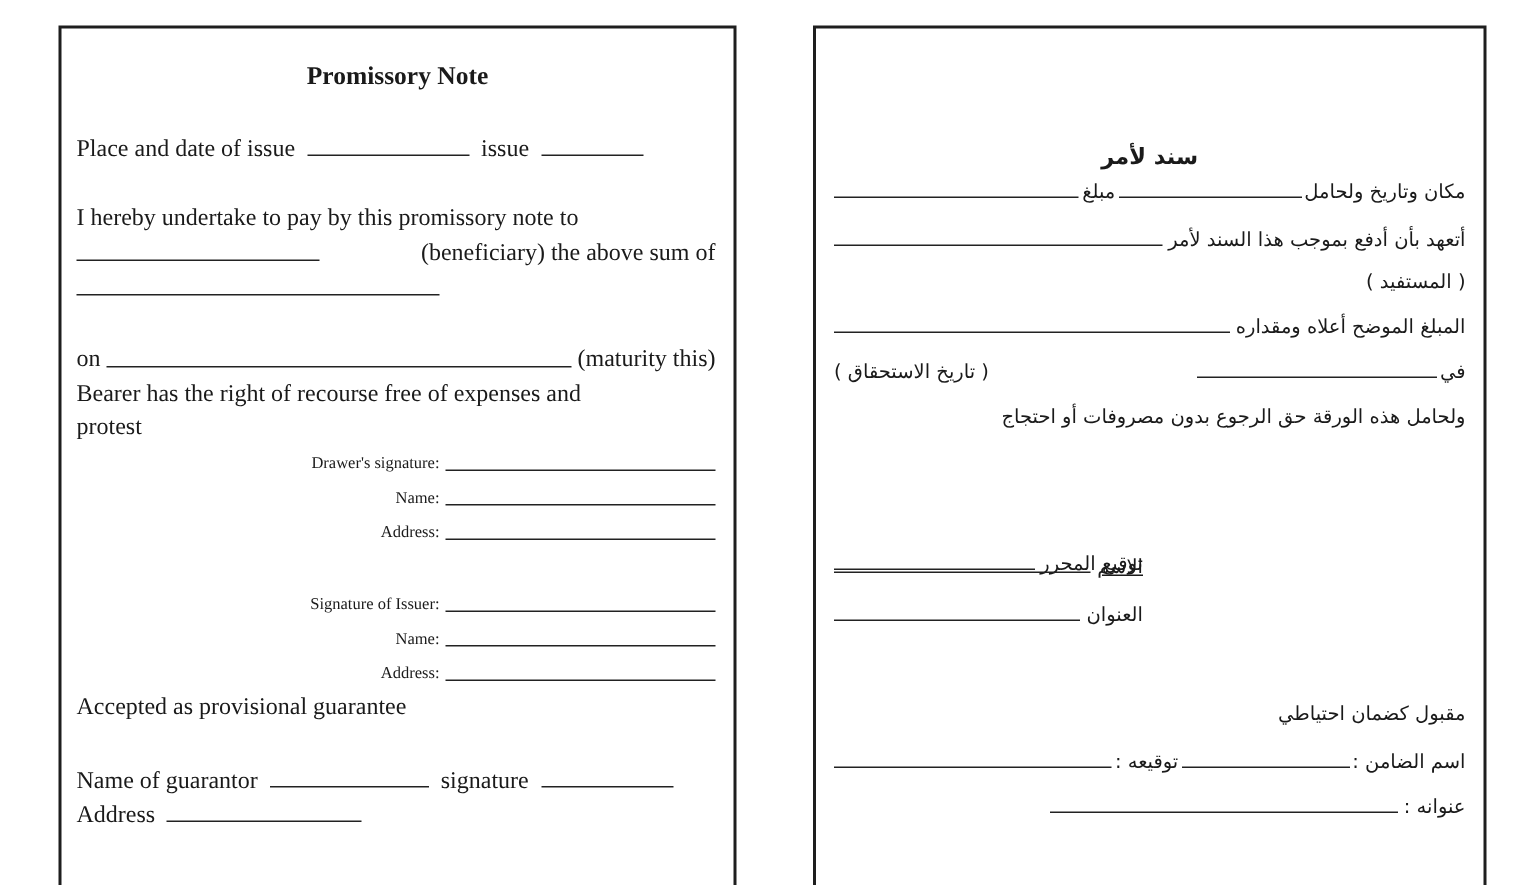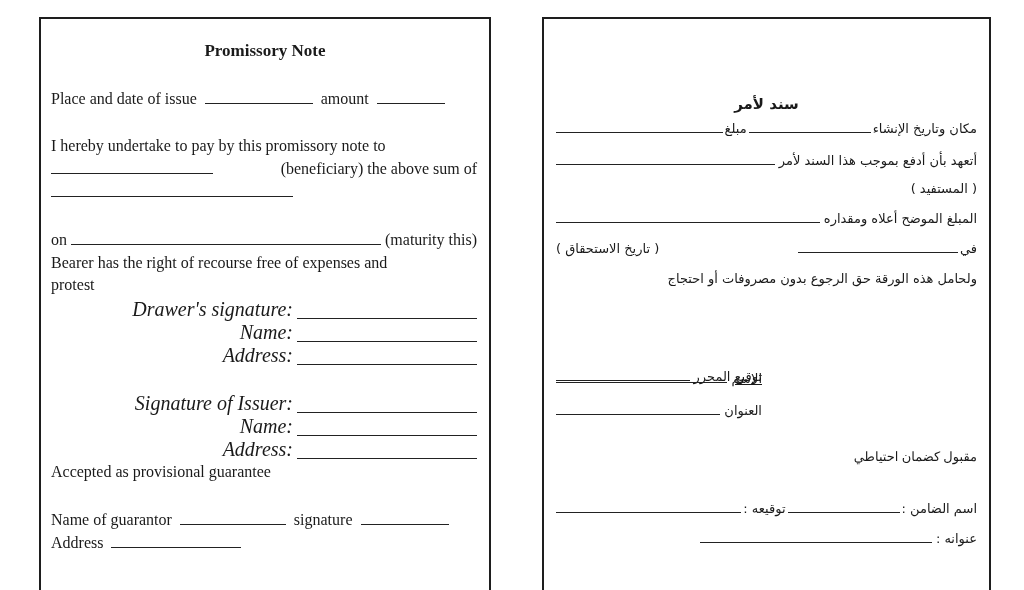--- a/index.html
+++ b/index.html
@@ -23,22 +23,22 @@
     .en .line {
       position: absolute; left: 10px; right: 12px;
       font-size: 16px; line-height: 20px; white-space: nowrap;
     }
     .blank {
       display: inline-block; border-bottom: 1.5px solid #222;
       height: 14px; vertical-align: baseline;
     }
     .justify { display: flex; justify-content: space-between; }
     .sig-row {
-      position: absolute; right: 12px; font-size: 20px; line-height: 20px;
-      display: flex; align-items: flex-end; white-space: nowrap; font-style: italic;
+      position: absolute; right: 12px; font-size: 11px; line-height: 20px;
+      display: flex; align-items: flex-start; white-space: nowrap;
     }
     .sig-row .lbl { text-align: right; margin-right: 4px; }
     .sig-row .blank { width: 180px; }
 
     .ar { font-family: "DejaVu Sans", sans-serif; }
     .ar .title {
       position: absolute; top: 28px; left: 0; right: 0; text-align: center;
       font-weight: bold; font-size: 15px; margin-top: 48px;
     }
     .ar .line {
@@ -51,21 +51,21 @@
   </style>
 </head>
 <body>
 
 <div id="box-en" class="box en">
   <div class="title">Promissory Note</div>
 
   <div class="line" style="top:70px;">
     <span>Place and date of issue</span>
     <span class="blank" style="width:108px;margin:0 4px;"></span>
-    <span>amount</span>
+    <span>issue</span>
     <span class="blank" style="width:68px;margin-left:4px;"></span>
   </div>
 
   <div class="line" style="top:117px;">I hereby undertake to pay by this promissory note to</div>
 
   <div class="line justify" style="top:140px;">
     <span class="blank" style="width:162px;"></span>
     <span>(beneficiary) the above sum of</span>
   </div>
 
@@ -119,21 +119,21 @@
   <div class="line" style="top:514px;">
     <span>Address</span>
     <span class="blank" style="width:130px;margin-left:4px;"></span>
   </div>
 </div>
 
 <div id="box-ar" class="box ar">
   <div class="title">سند لأمر</div>
 
   <div class="line" style="top:100px;">
-    <span>مكان وتاريخ الإنشاء</span>
+    <span>مكان وتاريخ ولحامل</span>
     <span class="blank" style="width:122px;margin:0 2px;"></span>
     <span>مبلغ</span>
     <span class="blank grow" style="margin-right:2px;"></span>
   </div>
 
   <div class="line" style="top:132px;">
     <span>أتعهد بأن أدفع بموجب هذا السند لأمر</span>
     <span class="blank grow" style="margin-right:4px;"></span>
   </div>
 
@@ -163,21 +163,21 @@
   </div>
   <div class="line" style="top:350px;text-decoration:underline;">
     <span style="margin-right:215px;">الاسم</span>
     <span class="blank grow" style="margin-right:4px;"></span>
   </div>
   <div class="line" style="top:382px;">
     <span style="margin-right:215px;">العنوان</span>
     <span class="blank grow" style="margin-right:4px;"></span>
   </div>
 
-  <div class="line" style="top:428px;font-family:Liberation Serif, serif;">
+  <div class="line" style="top:448px;">
     <span>مقبول كضمان احتياطي</span>
   </div>
 
   <div class="line" style="top:480px;">
     <span>اسم الضامن :</span>
     <span class="blank" style="width:112px;margin:0 2px;"></span>
     <span>توقيعه :</span>
     <span class="blank grow" style="margin-right:2px;"></span>
   </div>
   <div class="line" style="top:510px;">

